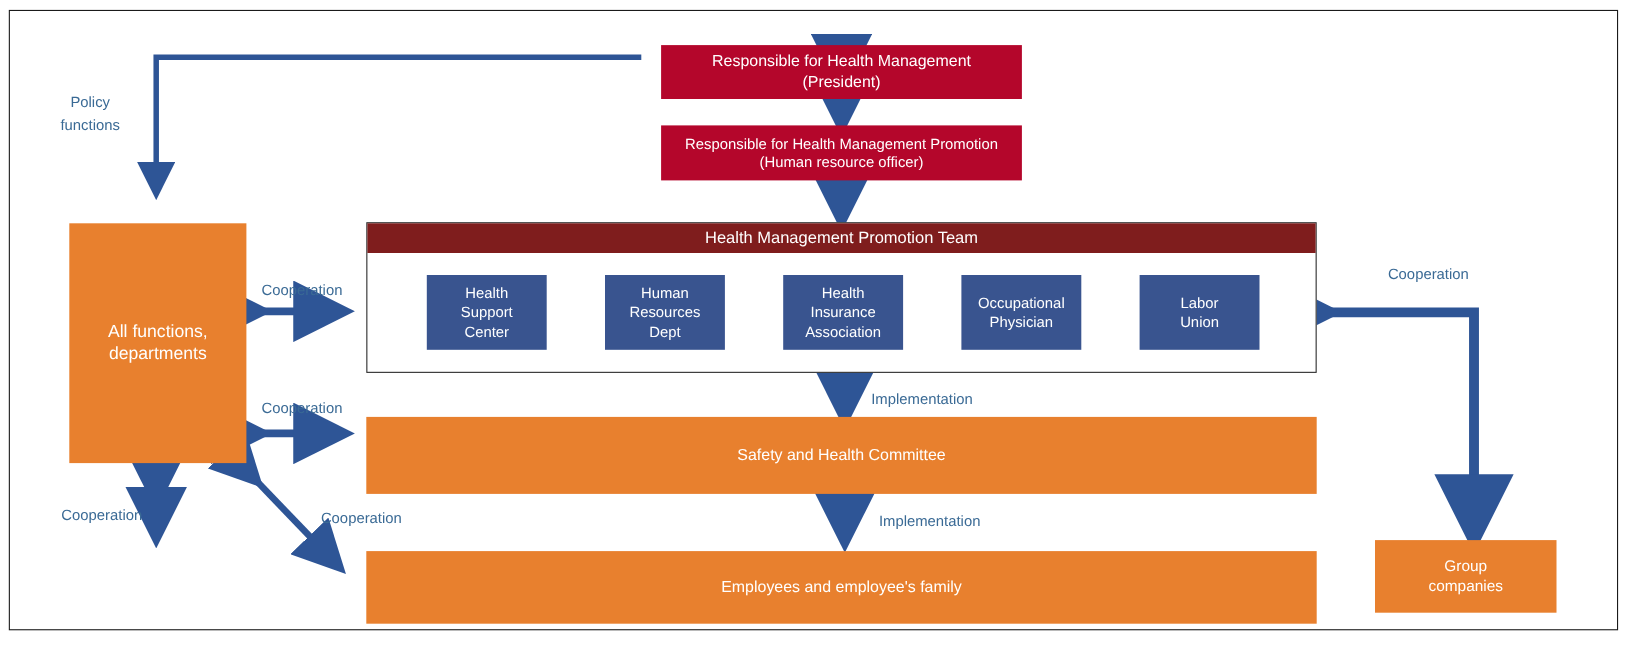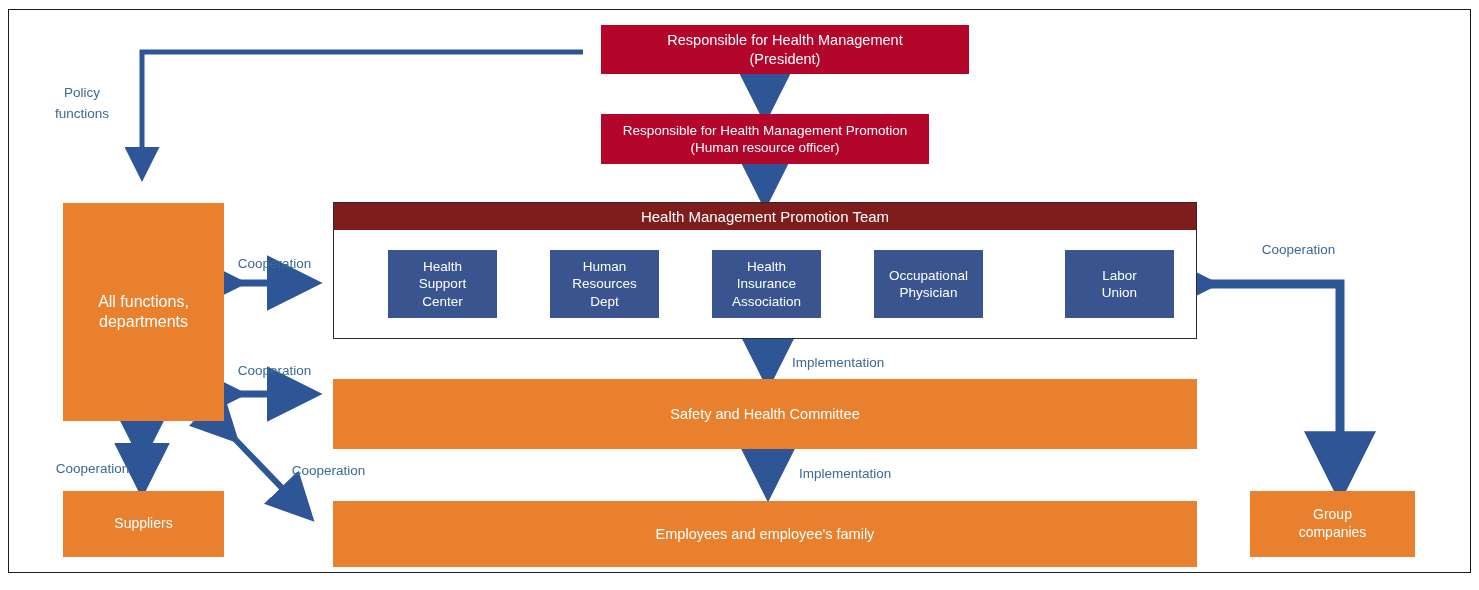--- a/index.html
+++ b/index.html
@@ -105,21 +105,21 @@
 
     <g>
       <path d="M768,450 L768,490" stroke="#2E5596" stroke-width="7" fill="none" marker-start="url(#ahs)" marker-end="url(#ahs)"></path>
     </g>
 
     <g>
       <path d="M1204,284 L1340,284 L1340,487" stroke="#2E5596" stroke-width="9" fill="none" marker-start="url(#ahs)" marker-end="url(#ahs)"></path>
     </g>
   </svg>
 
-  <div class="box red" style="left:601px;top:25px;width:368px;height:49px;font-size:14.5px;">Responsible for Health Management
+  <div class="box red" style="left:601px;top:41px;width:328px;height:49px;font-size:14.5px;">Responsible for Health Management
 (President)</div>
 
   <div class="box red" style="left:601px;top:114px;width:328px;height:50px;font-size:13.5px;">Responsible for Health Management Promotion
 (Human resource officer)</div>
 
   <div class="teamwrap" style="left:333px;top:202px;width:864px;height:137px;">
     <div class="teamhdr">Health Management Promotion Team</div>
 
     <div class="box blue" style="left:54px;top:47px;width:109px;height:68px;font-size:13.5px;">Health
 Support
@@ -129,32 +129,31 @@
 Resources
 Dept</div>
 
     <div class="box blue" style="left:378px;top:47px;width:109px;height:68px;font-size:13.5px;">Health
 Insurance
 Association</div>
 
     <div class="box blue" style="left:540px;top:47px;width:109px;height:68px;font-size:13.5px;">Occupational
 Physician</div>
 
-    <div class="box blue" style="left:731px;top:47px;width:109px;height:68px;font-size:13.5px;">Labor
+    <div class="box blue" style="left:702px;top:47px;width:109px;height:68px;font-size:13.5px;">Labor
 Union</div>
   </div>
 
   <div class="box orange" style="left:63px;top:203px;width:161px;height:218px;font-size:16px;">All functions,
 departments</div>
 
   <div class="box orange" style="left:333px;top:379px;width:864px;height:70px;font-size:14.5px;">Safety and Health Committee</div>
 
   <div class="box orange" style="left:333px;top:501px;width:864px;height:66px;font-size:14.5px;">Employees and employee's family</div>
 
-  <div class="box orange" style="left:63px;top:491px;width:161px;height:66px;font-size:14px;">Suppliers</div>
 
   <div class="box orange" style="left:1250px;top:491px;width:165px;height:66px;font-size:14px;">Group
 companies</div>
 
   <div class="lbl" style="left:40px;top:83px;width:84px;">Policy
 functions</div>
 
   <div class="lbl" style="left:223px;top:254px;width:103px;">Cooperation</div>
 
   <div class="lbl" style="left:223px;top:361px;width:103px;">Cooperation</div>

